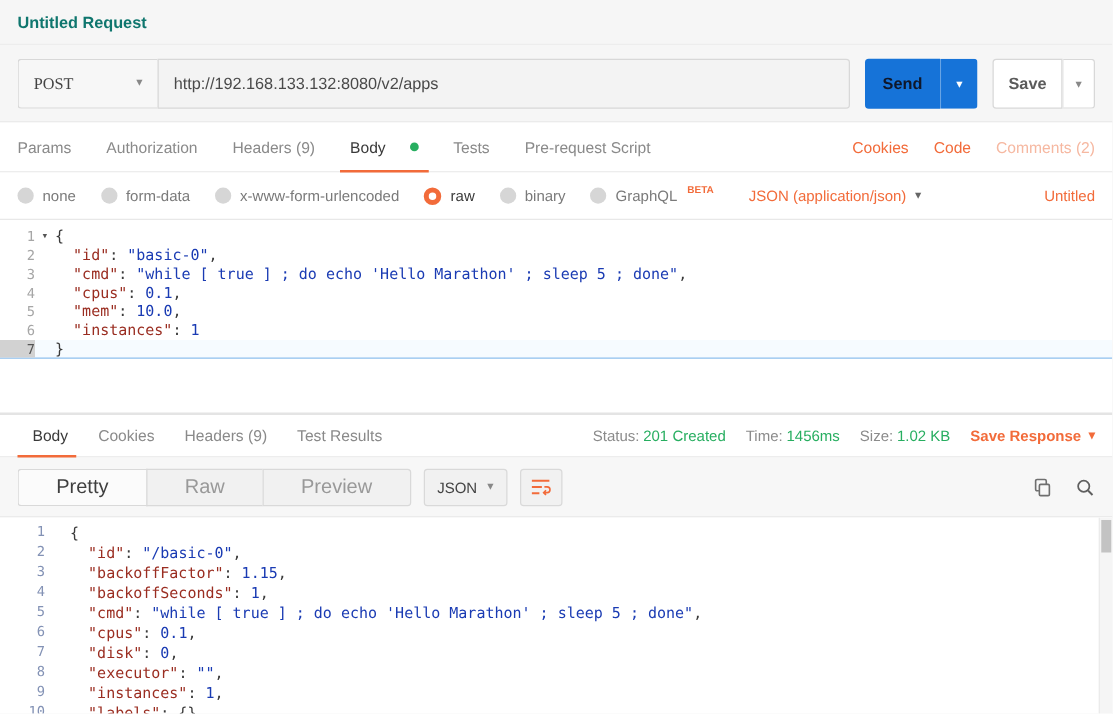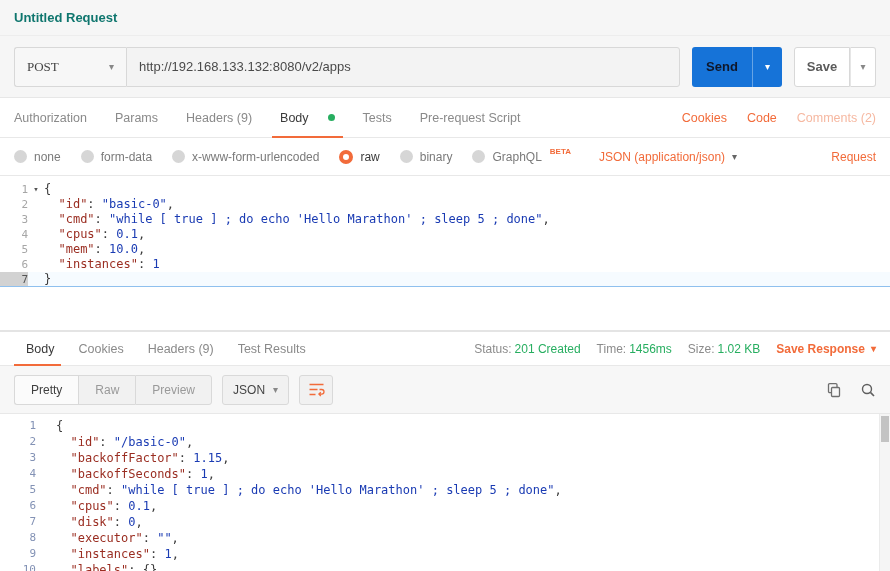--- a/index.html
+++ b/index.html
@@ -64,21 +64,21 @@
   .resphdr .tab { padding:0 12px; }
   .meta { margin-left:auto; display:flex; align-items:center; gap:16px; font-size:12px; white-space:nowrap; }
   .meta-label { color:#8b8b8b; }
   .meta-value { color:var(--green); margin-left:3px; }
   .save-resp { color:var(--orange); font-weight:700; display:flex; align-items:center; gap:6px; cursor:pointer; }
   .save-resp .caret { color:var(--orange); }
 
   
   .toolbar { height:48px; background:#f7f7f7; border-bottom:1px solid #e8e8e8; display:flex; align-items:center; padding:0 14px; }
   .seg { display:flex; }
-  .seg-btn { height:30px; padding:0 16px; display:flex; align-items:center; background:#f1f1f1; border:1px solid #d9d9d9; border-right:none; color:#999; font-size:12px; cursor:pointer; }
+  .seg-btn { height:30px; padding:0 30px; display:flex; align-items:center; background:#f1f1f1; border:1px solid #d9d9d9; border-right:none; color:#999; font-size:16px; cursor:pointer; }
   .seg-btn:first-child { border-radius:3px 0 0 3px; }
   .seg-btn:last-child { border-right:1px solid #d9d9d9; border-radius:0 3px 3px 0; }
   .seg-btn.active { background:#fbfbfb; color:#3f3f3f; }
   .dd { margin-left:10px; height:30px; border:1px solid #d9d9d9; border-radius:3px; background:#f1f1f1; display:flex; align-items:center; gap:8px; padding:0 10px; font-size:12px; color:#444; cursor:pointer; }
   .iconbtn { margin-left:10px; width:34px; height:30px; border:1px solid #d9d9d9; border-radius:3px; background:#f1f1f1; display:flex; align-items:center; justify-content:center; cursor:pointer; }
   .tb-right { margin-left:auto; display:flex; align-items:center; gap:18px; }
   .plainicon { cursor:pointer; display:flex; align-items:center; }
 
   
   .viewer { height:157px; background:#fff; position:relative; overflow:hidden; padding-top:4px; font-family:"DejaVu Sans Mono", monospace; font-size:12px; }
@@ -109,24 +109,24 @@
     </div>
     <div class="savegrp">
       <button class="save">Save</button>
       <button class="save-caret"><span>▾</span></button>
     </div>
   </div>
 
   <div class="tabsrow">
     <div id="req-tabs-list" style="display:flex; align-items:stretch;">
         <div class="tab">
+          <span>Params</span>
+        </div>
+        <div class="tab">
           <span>Authorization</span>
-        </div>
-        <div class="tab">
-          <span>Params</span>
         </div>
         <div class="tab">
           <span>Headers (9)</span>
         </div>
         <div class="tab active">
           <span>Body</span>
           <span class="green-dot"></span>
         </div>
         <div class="tab">
           <span>Tests</span>
@@ -167,21 +167,21 @@
         <div class="radio-opt">
           <span class="radio"></span>
           <span class="radio-label">GraphQL</span>
           <span class="beta">BETA</span>
         </div>
       </div>
     <div class="ctype">
       <span>JSON (application/json)</span>
       <span class="caret">▾</span>
     </div>
-    <span class="beautify">Request</span>
+    <span class="beautify">Untitled</span>
   </div>
 
   <div class="editor" id="req-code">
       <div class="code-line">
         <span class="ln">1</span>
         <span class="fold">▾</span>
         <span class="code"><span class="tk-pln">{</span></span>
       </div>
       <div class="code-line">
         <span class="ln">2</span>

